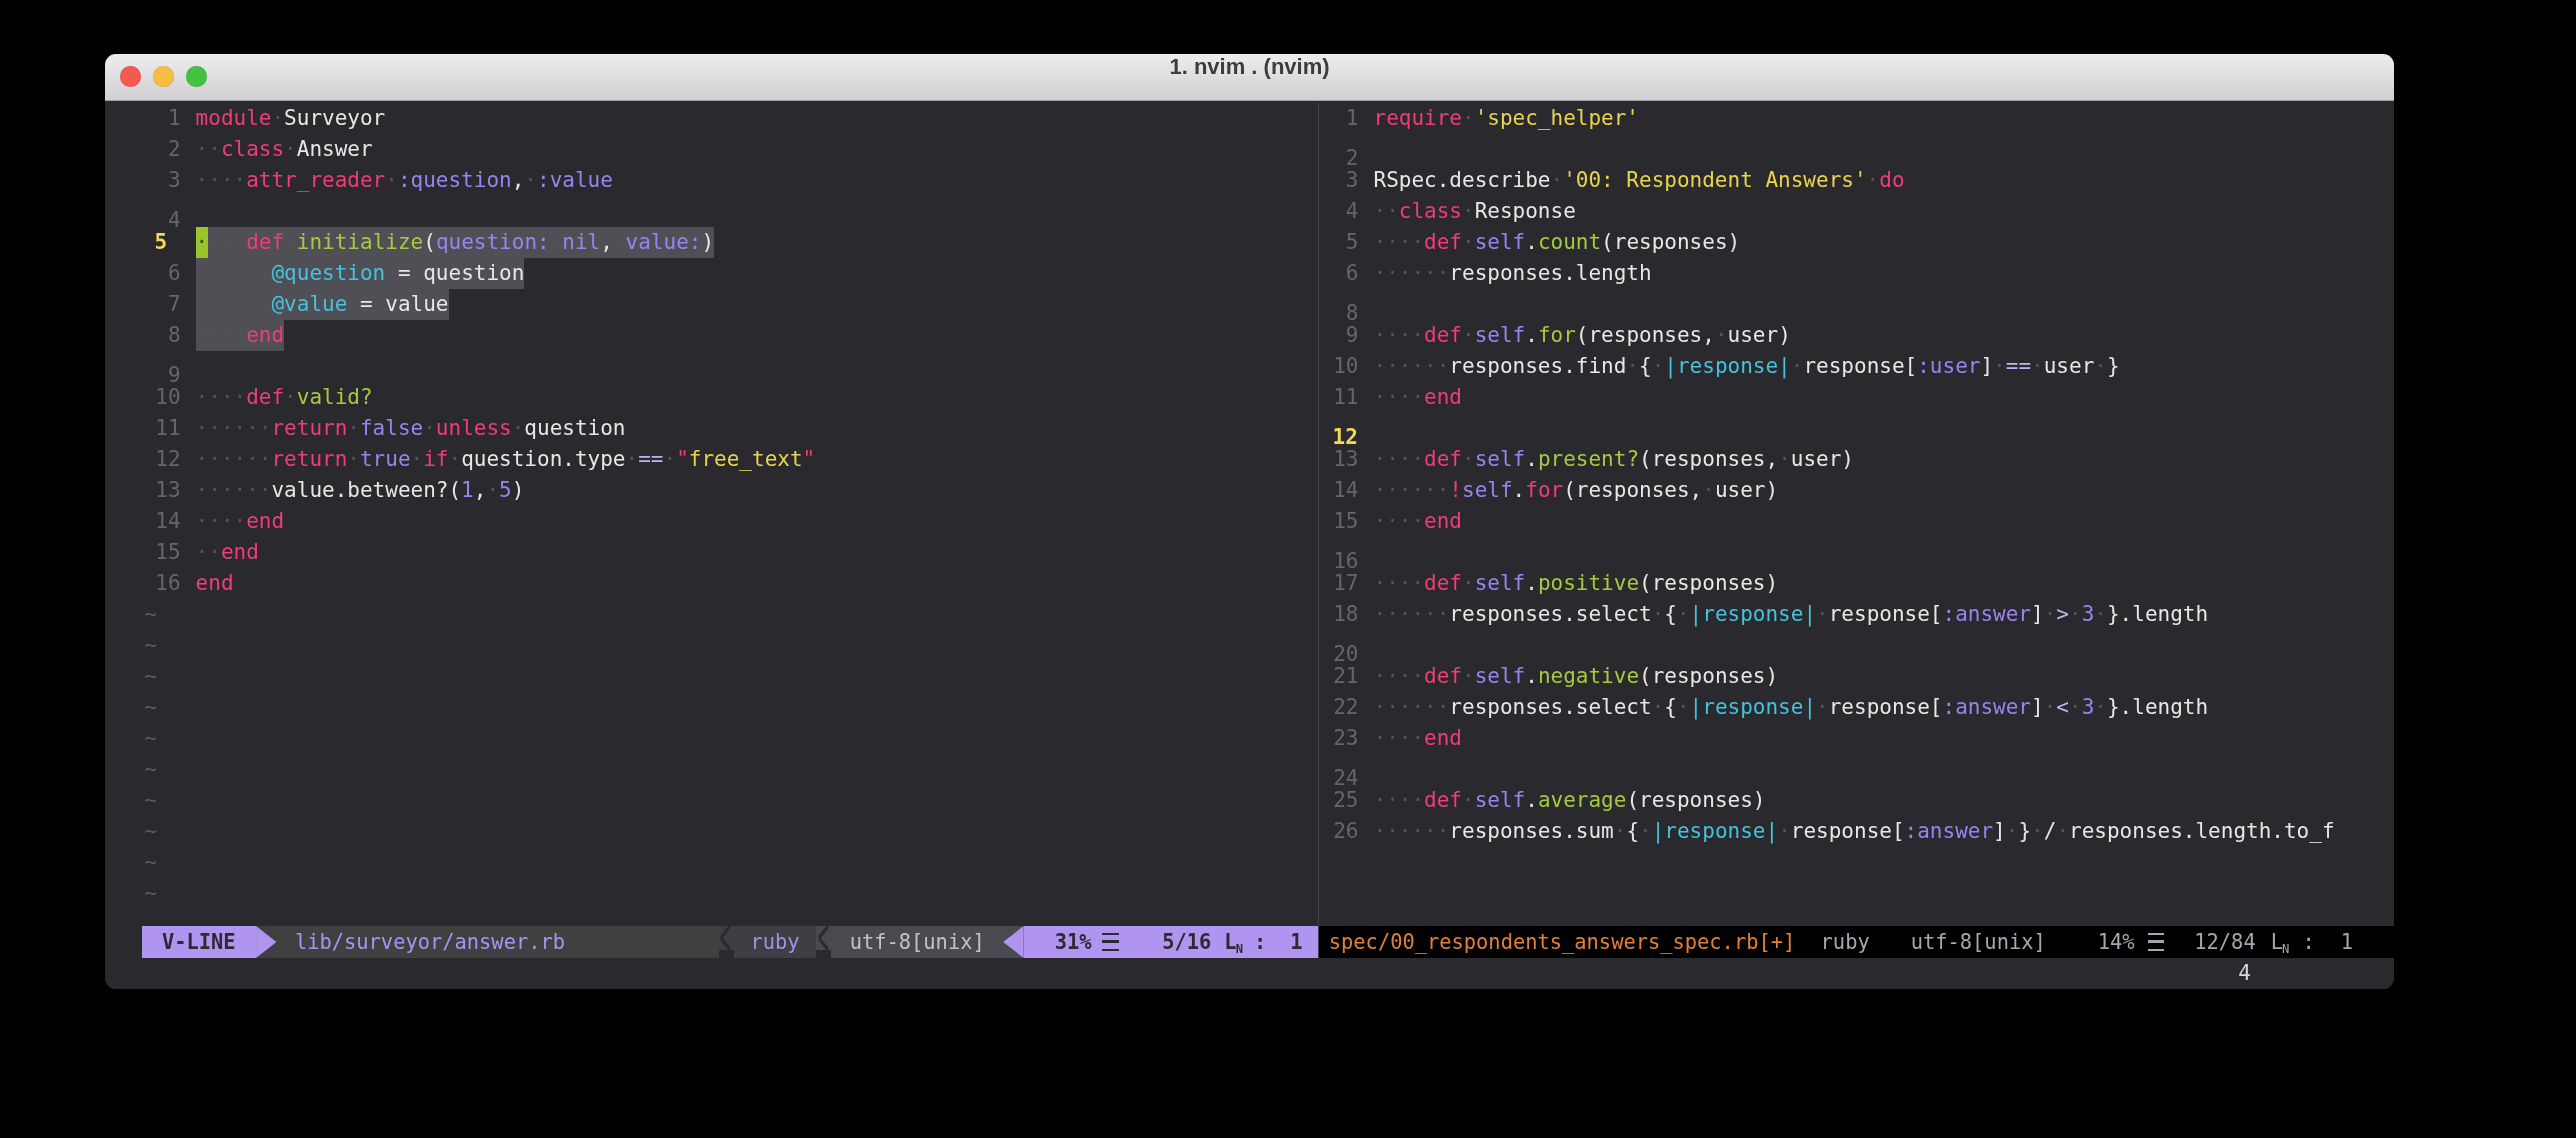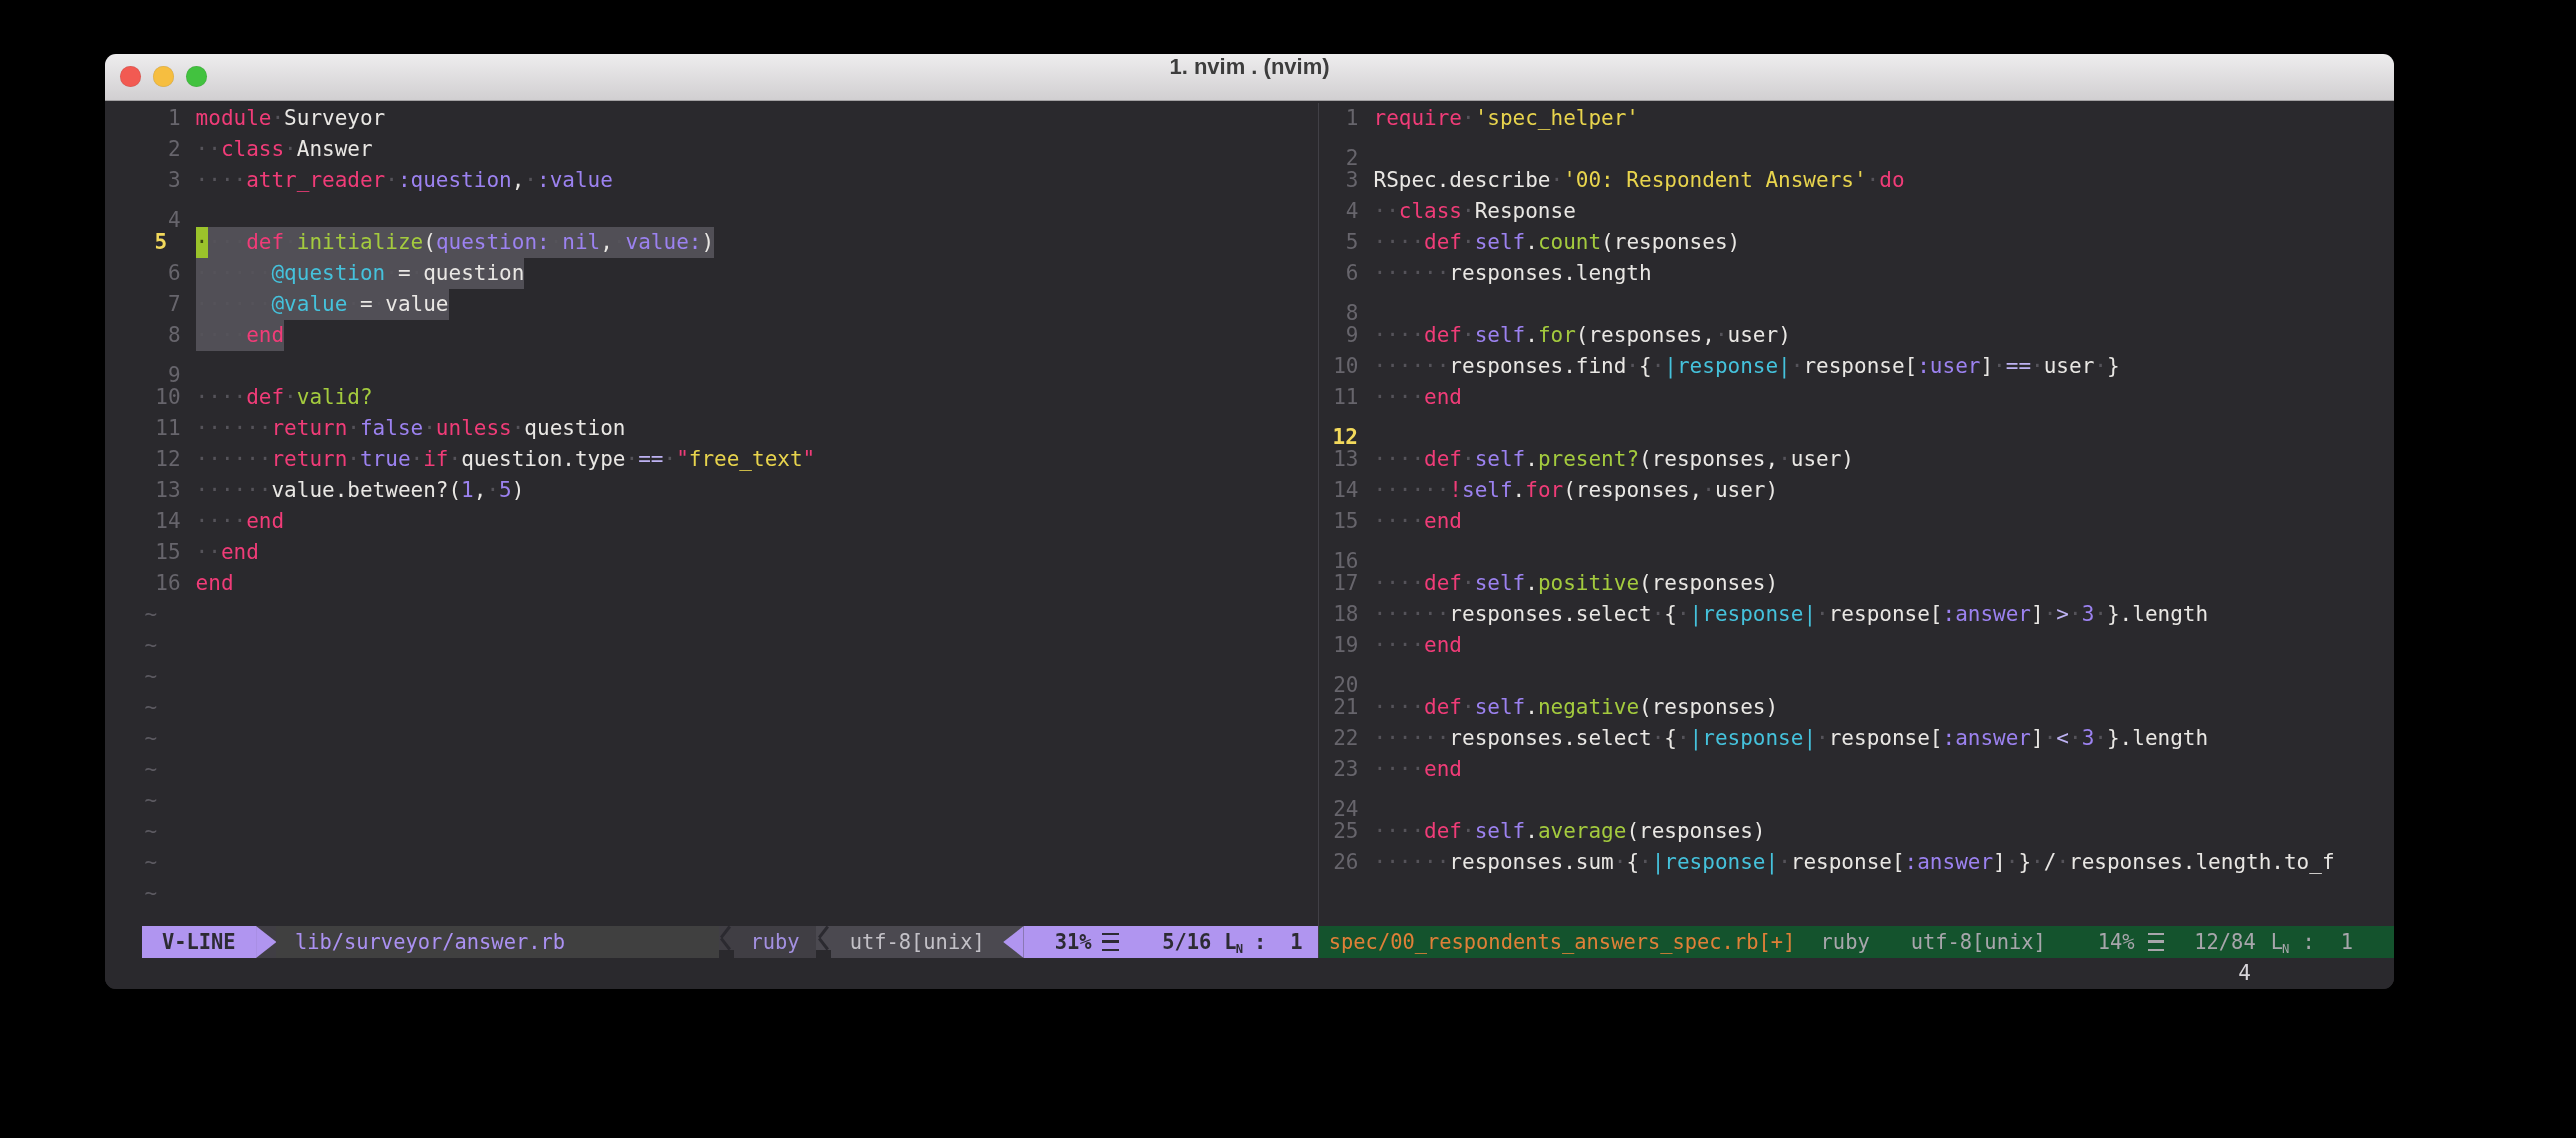--- a/index.html
+++ b/index.html
@@ -53,21 +53,21 @@
   .seg-z{background:#b095f0;color:#2c2b33;font-weight:bold;padding:0 15px 0 31px;}
   .seg-z .tri{margin-left:11px;}
   .seg-z .pos{margin-left:43px;}
   .seg-z .lnsym{margin-left:13px;}
   .seg-z .colon{margin-left:11px;}
   .seg-z .col{margin-left:24px;}
   .trigram{width:16.7px;height:14px;border-top:2.8px solid currentColor;border-bottom:2.8px solid currentColor;
            position:relative;display:inline-block;}
   .trigram::after{content:'';position:absolute;left:0;right:0;top:50%;margin-top:-1.9px;height:2.8px;background:currentColor;}
   .lnN{font-size:0.6em;display:inline-block;transform:translateY(0.3em);margin-left:-0.9px;}
-  .sb-inactive{background:#14532d;color:#a8a6ac;display:flex;align-items:center;padding:0 41px 0 9.3px;}
+  .sb-inactive{background:#000000;color:#a8a6ac;display:flex;align-items:center;padding:0 41px 0 9.3px;}
   .sb-inactive .fname{color:#e08038;}
   .sb-inactive .spacer{flex:1;}
   .sb-inactive .ft{margin-left:0;}
   .sb-inactive .enc{margin-left:41px;}
   .sb-inactive .pct{margin-left:52px;}
   .sb-inactive .tri{margin-left:13px;}
   .sb-inactive .pos{margin-left:30px;}
   .sb-inactive .lnsym{margin-left:15px;}
   .sb-inactive .colon{margin-left:13px;}
   .sb-inactive .col{margin-left:26px;}
@@ -154,21 +154,20 @@
             <div class="row"><span class="gut">9</span><span class="code"><span class="c-sp">····</span><span class="c-kw">def</span><span class="c-sp">·</span><span class="c-cn">self</span><span class="c-fg">.</span><span class="c-fn">for</span><span class="c-fg">(responses,</span><span class="c-sp">·</span><span class="c-fg">user)</span></span></div>
             <div class="row"><span class="gut">10</span><span class="code"><span class="c-sp">······</span><span class="c-fg">responses.find</span><span class="c-sp">·</span><span class="c-fg">{</span><span class="c-sp">·</span><span class="c-iv">|response|</span><span class="c-sp">·</span><span class="c-fg">response[</span><span class="c-cn">:user</span><span class="c-fg">]</span><span class="c-sp">·</span><span class="c-op">==</span><span class="c-sp">·</span><span class="c-fg">user</span><span class="c-sp">·</span><span class="c-fg">}</span></span></div>
             <div class="row"><span class="gut">11</span><span class="code"><span class="c-sp">····</span><span class="c-kw">end</span></span></div>
             <div class="row"><span class="gut curnum">12</span><span class="code"></span></div>
             <div class="row"><span class="gut">13</span><span class="code"><span class="c-sp">····</span><span class="c-kw">def</span><span class="c-sp">·</span><span class="c-cn">self</span><span class="c-fg">.</span><span class="c-fn">present?</span><span class="c-fg">(responses,</span><span class="c-sp">·</span><span class="c-fg">user)</span></span></div>
             <div class="row"><span class="gut">14</span><span class="code"><span class="c-sp">······</span><span class="c-kw">!</span><span class="c-cn">self</span><span class="c-fg">.</span><span class="c-kw">for</span><span class="c-fg">(responses,</span><span class="c-sp">·</span><span class="c-fg">user)</span></span></div>
             <div class="row"><span class="gut">15</span><span class="code"><span class="c-sp">····</span><span class="c-kw">end</span></span></div>
             <div class="row"><span class="gut">16</span><span class="code"></span></div>
             <div class="row"><span class="gut">17</span><span class="code"><span class="c-sp">····</span><span class="c-kw">def</span><span class="c-sp">·</span><span class="c-cn">self</span><span class="c-fg">.</span><span class="c-fn">positive</span><span class="c-fg">(responses)</span></span></div>
             <div class="row"><span class="gut">18</span><span class="code"><span class="c-sp">······</span><span class="c-fg">responses.select</span><span class="c-sp">·</span><span class="c-fg">{</span><span class="c-sp">·</span><span class="c-iv">|response|</span><span class="c-sp">·</span><span class="c-fg">response[</span><span class="c-cn">:answer</span><span class="c-fg">]</span><span class="c-sp">·</span><span class="c-op">&gt;</span><span class="c-sp">·</span><span class="c-cn">3</span><span class="c-sp">·</span><span class="c-fg">}.length</span></span></div>
-            <div class="row"><span class="gut">19</span><span class="code"><span class="c-sp">····</span><span class="c-kw">end</span></span></div>
             <div class="row"><span class="gut">20</span><span class="code"></span></div>
             <div class="row"><span class="gut">21</span><span class="code"><span class="c-sp">····</span><span class="c-kw">def</span><span class="c-sp">·</span><span class="c-cn">self</span><span class="c-fg">.</span><span class="c-fn">negative</span><span class="c-fg">(responses)</span></span></div>
             <div class="row"><span class="gut">22</span><span class="code"><span class="c-sp">······</span><span class="c-fg">responses.select</span><span class="c-sp">·</span><span class="c-fg">{</span><span class="c-sp">·</span><span class="c-iv">|response|</span><span class="c-sp">·</span><span class="c-fg">response[</span><span class="c-cn">:answer</span><span class="c-fg">]</span><span class="c-sp">·</span><span class="c-op">&lt;</span><span class="c-sp">·</span><span class="c-cn">3</span><span class="c-sp">·</span><span class="c-fg">}.length</span></span></div>
             <div class="row"><span class="gut">23</span><span class="code"><span class="c-sp">····</span><span class="c-kw">end</span></span></div>
             <div class="row"><span class="gut">24</span><span class="code"></span></div>
             <div class="row"><span class="gut">25</span><span class="code"><span class="c-sp">····</span><span class="c-kw">def</span><span class="c-sp">·</span><span class="c-cn">self</span><span class="c-fg">.</span><span class="c-fn">average</span><span class="c-fg">(responses)</span></span></div>
             <div class="row"><span class="gut">26</span><span class="code"><span class="c-sp">······</span><span class="c-fg">responses.sum</span><span class="c-sp">·</span><span class="c-fg">{</span><span class="c-sp">·</span><span class="c-iv">|response|</span><span class="c-sp">·</span><span class="c-fg">response[</span><span class="c-cn">:answer</span><span class="c-fg">]</span><span class="c-sp">·</span><span class="c-fg">}</span><span class="c-sp">·</span><span class="c-fg">/</span><span class="c-sp">·</span><span class="c-fg">responses.length.to_f</span></span></div>
           </div>
         <div class="statusbar sb-inactive">
           <span class="fname">spec/00_respondents_answers_spec.rb[+]</span>

